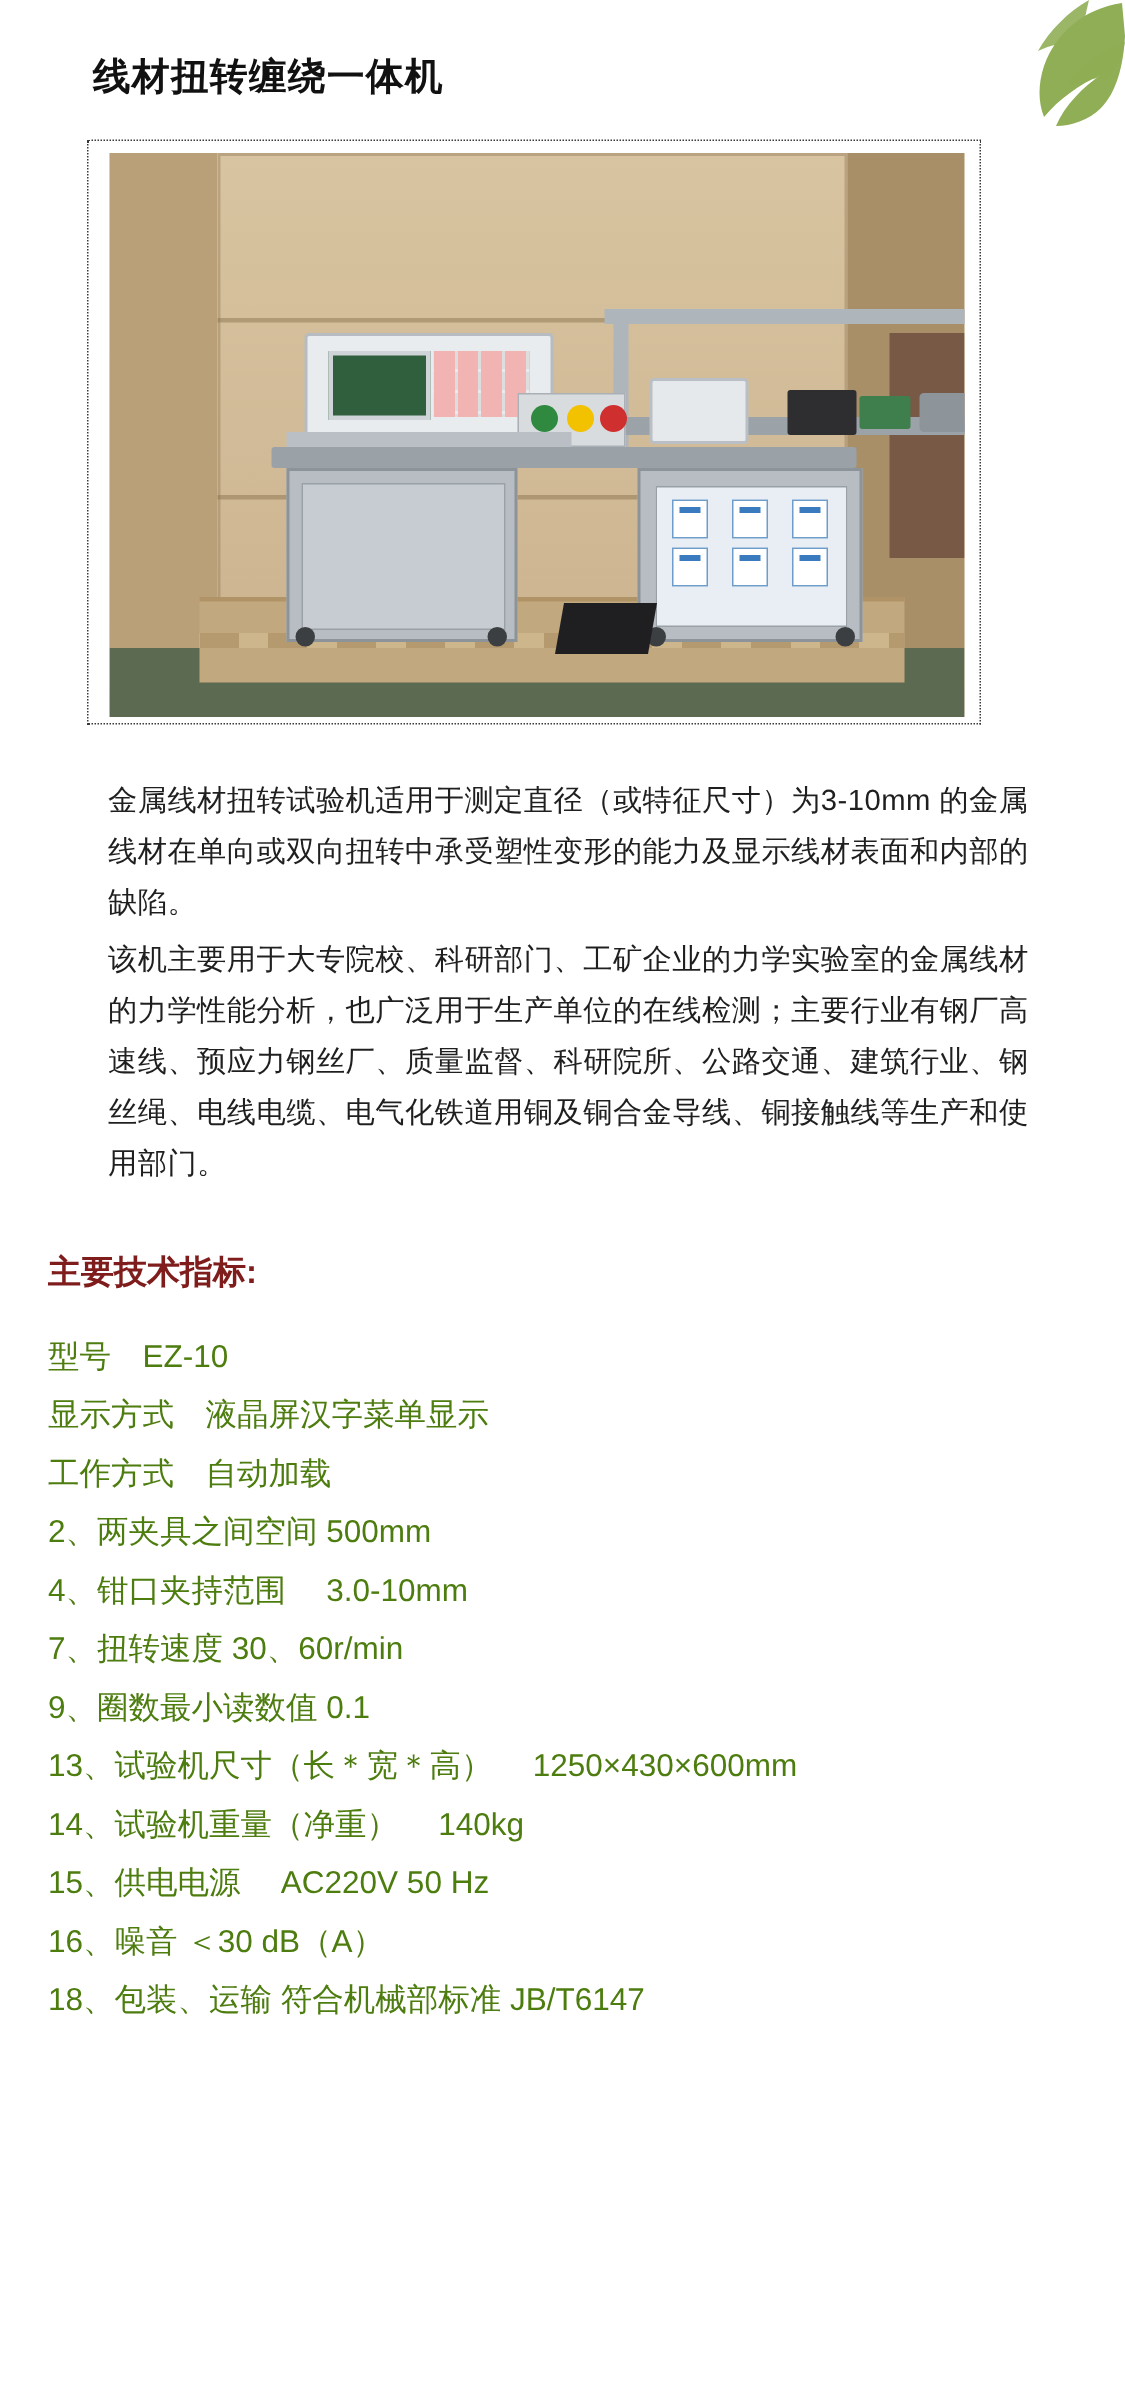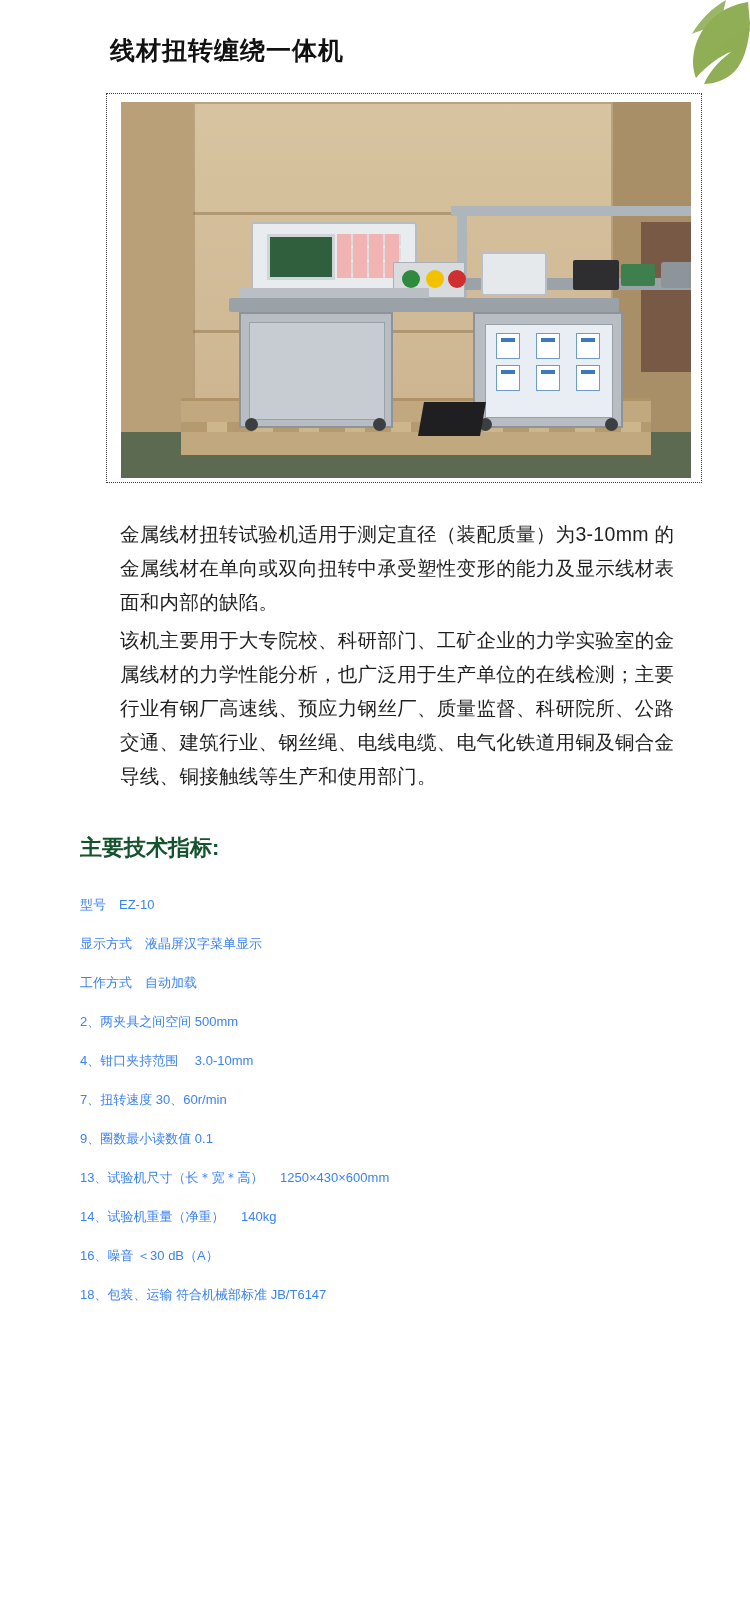--- a/index.html
+++ b/index.html
@@ -23,21 +23,20 @@
     right: 0;
     width: 120px;
     height: 120px;
     pointer-events: none;
   }
 
   .page {
     position: relative;
     z-index: 2;
     padding: 0 0 40px 0;
-    margin-left: 48px;
   }
 
   .title {
     font-size: 25px;
     font-weight: bold;
     letter-spacing: 1px;
     color: #111111;
     margin: 34px 0 0 62px;
   }
 
@@ -105,28 +104,28 @@
     color: #1f1f1f;
     letter-spacing: .3px;
   }
   .desc p { margin: 0; }
   .desc .para2 { margin-top: 4px; }
 
   .section-title {
     margin: 40px 0 0 32px;
     font-size: 22px;
     font-weight: bold;
-    color: #14532d;
+    color: #7f1d1d;
   }
 
   .spec-list {
     margin: 22px 0 0 32px;
-    font-size: 13px;
+    font-size: 21px;
     line-height: 39px;
-    color: #3b82f6;
+    color: #4d7c0f;
   }
   .spec-list .row { white-space: pre; }
 </style>
 </head>
 <body>
 
 <svg class="leaf-deco" viewBox="0 0 120 120" aria-hidden="true">
   <g fill="#8fae55">
     <path d="M118 2 C92 6 74 22 66 44 C62 56 62 68 66 78 C76 66 90 56 104 50 C92 58 80 70 74 84 C84 84 96 80 104 72 C114 62 119 44 120 24 Z"></path>
     <path d="M120 28 C104 34 90 44 80 58 C88 54 98 52 108 52 C114 46 118 38 120 28 Z" opacity="0.85"></path>
@@ -184,33 +183,34 @@
       </div>
       <div class="ph-caster" style="left:124px"></div>
       <div class="ph-caster" style="left:252px"></div>
       <div class="ph-caster" style="left:358px"></div>
       <div class="ph-caster" style="left:484px"></div>
       <div class="ph-blackplate"></div>
     </div>
   </div>
 
   <div class="desc">
-    <p>金属线材扭转试验机适用于测定直径（装配质量）为3-10mm 的金属线材在单向或双向扭转中承受塑性变形的能力及显示线材表面和内部的缺陷。</p>
+    <p>金属线材扭转试验机适用于测定直径（或特征尺寸）为3-10mm 的金属线材在单向或双向扭转中承受塑性变形的能力及显示线材表面和内部的缺陷。</p>
     <p class="para2">该机主要用于大专院校、科研部门、工矿企业的力学实验室的金属线材的力学性能分析，也广泛用于生产单位的在线检测；主要行业有钢厂高速线、预应力钢丝厂、质量监督、科研院所、公路交通、建筑行业、钢丝绳、电线电缆、电气化铁道用铜及铜合金导线、铜接触线等生产和使用部门。</p>
   </div>
 
   <h2 class="section-title">主要技术指标:</h2>
 
   <div class="spec-list">
     <div class="row">型号　EZ-10</div>
     <div class="row">显示方式　液晶屏汉字菜单显示</div>
     <div class="row">工作方式　自动加载</div>
     <div class="row">2、两夹具之间空间 500mm</div>
     <div class="row">4、钳口夹持范围　 3.0-10mm</div>
     <div class="row">7、扭转速度 30、60r/min</div>
     <div class="row">9、圈数最小读数值 0.1</div>
     <div class="row">13、试验机尺寸（长＊宽＊高）　 1250×430×600mm</div>
     <div class="row">14、试验机重量（净重）　 140kg</div>
+    <div class="row">15、供电电源　 AC220V 50 Hz</div>
     <div class="row">16、噪音 ＜30 dB（A）</div>
     <div class="row">18、包装、运输 符合机械部标准 JB/T6147</div>
   </div>
 
 </div>
 
 </body></html>

